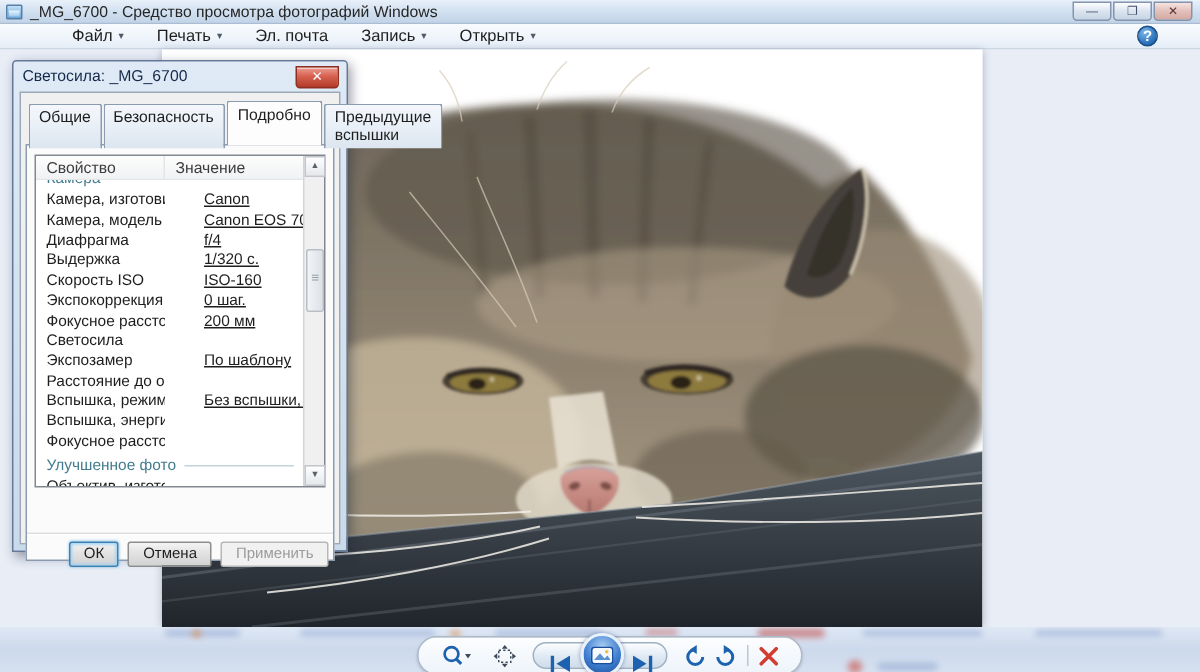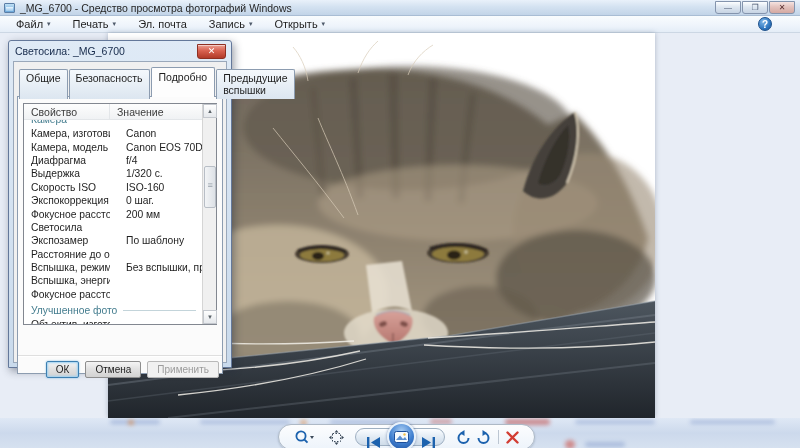--- a/index.html
+++ b/index.html
@@ -80,21 +80,21 @@
     border:1px solid #828790; display:flex; }
   .plist-main { flex:1; display:flex; flex-direction:column; overflow:hidden; }
   .plist-header { display:flex; height:16px; background:linear-gradient(#fdfdfd,#f0f2f4);
     border-bottom:1px solid #e3e6e9; flex-shrink:0; }
   .ph-cell { font-size:10.5px; color:#3c3c3c; padding:2px 0 0 7px; }
   .ph-cell.c1 { width:86px; border-right:1px solid #e3e6e9; }
   .rows-clip { flex:1; overflow:hidden; position:relative; }
   .prop-row { display:flex; height:13.4px; align-items:center; }
   .plabel { width:86px; flex-shrink:0; padding-left:7px; font-size:10.3px; color:#1e1e1e;
     white-space:nowrap; overflow:hidden; }
-  .pvalue { flex:1; padding-left:16px; font-size:10.3px; color:#1e1e1e; white-space:nowrap; overflow:hidden; }
+  .pvalue { flex:1; padding-left:26px; font-size:10.3px; color:#1e1e1e; white-space:nowrap; overflow:hidden;text-decoration:underline; }
   .prop-section { display:flex; align-items:center; height:15px; padding-left:7px; margin-top:2px; }
   .prop-section .slabel { font-size:10.3px; color:#437c8e; white-space:nowrap; }
   .prop-section .rule { flex:1; height:1px; background:#c3d4da; margin:0 6px; }
   .prop-section.clipped { margin-top:-8px; }
 
   .vscroll { width:14px; background:#f0f0f0; border-left:1px solid #d5d5d5; position:relative; flex-shrink:0; }
   .sb-arrow { position:absolute; left:0; width:14px; height:14px; background:linear-gradient(#fefefe,#e5e8ec);
     border:1px solid #c3c7cd; color:#5a6268; font-size:6px; text-align:center; line-height:13px; }
   .sb-up { top:0; } .sb-down { bottom:0; }
   .sb-thumb { position:absolute; left:1px; top:62px; width:12px; height:42px; border-radius:2px;
@@ -121,21 +121,21 @@
     <div class="app-icon"></div>
     <div class="title-text">_MG_6700 - Средство просмотра фотографий Windows</div>
     <div class="win-btns">
       <div class="win-btn">—</div>
       <div class="win-btn">❐</div>
       <div class="win-btn close">✕</div>
     </div>
   </div>
 
   <div class="menubar">
-    <div id="menu-items" style="display:flex;">
+    <div id="menu-items" style="display:flex;margin-left:32px;">
         <div class="menu-item">
           <span>Файл</span>
           <span class="arrow">▾</span>
         </div>
         <div class="menu-item">
           <span>Печать</span>
           <span class="arrow">▾</span>
         </div>
         <div class="menu-item">
           <span>Эл. почта</span>

